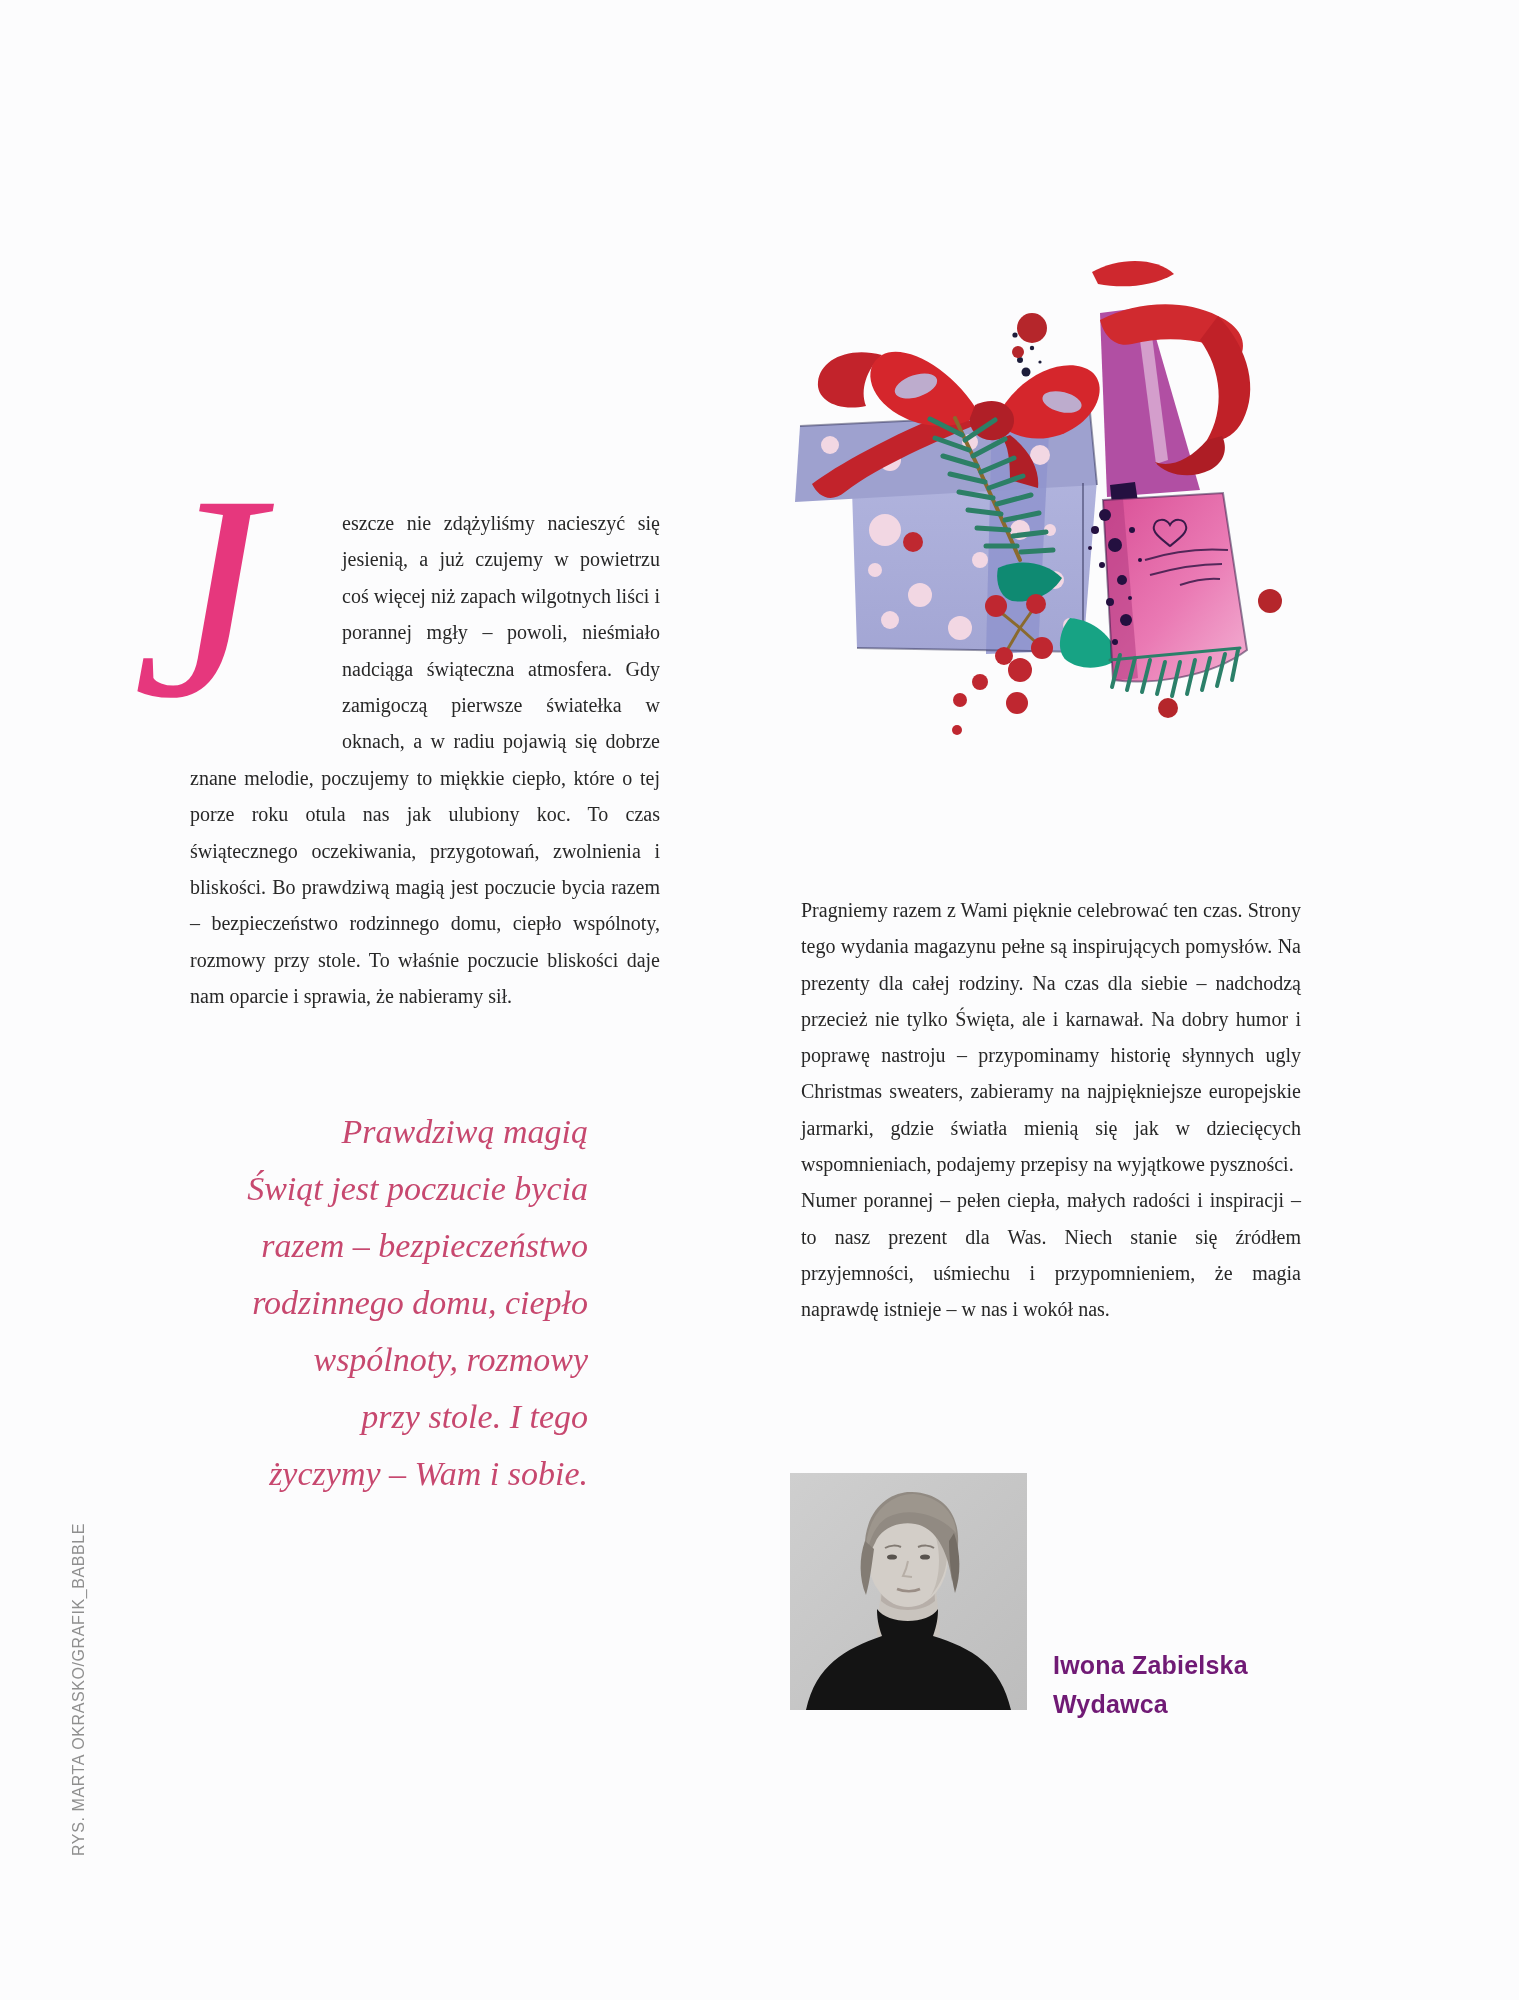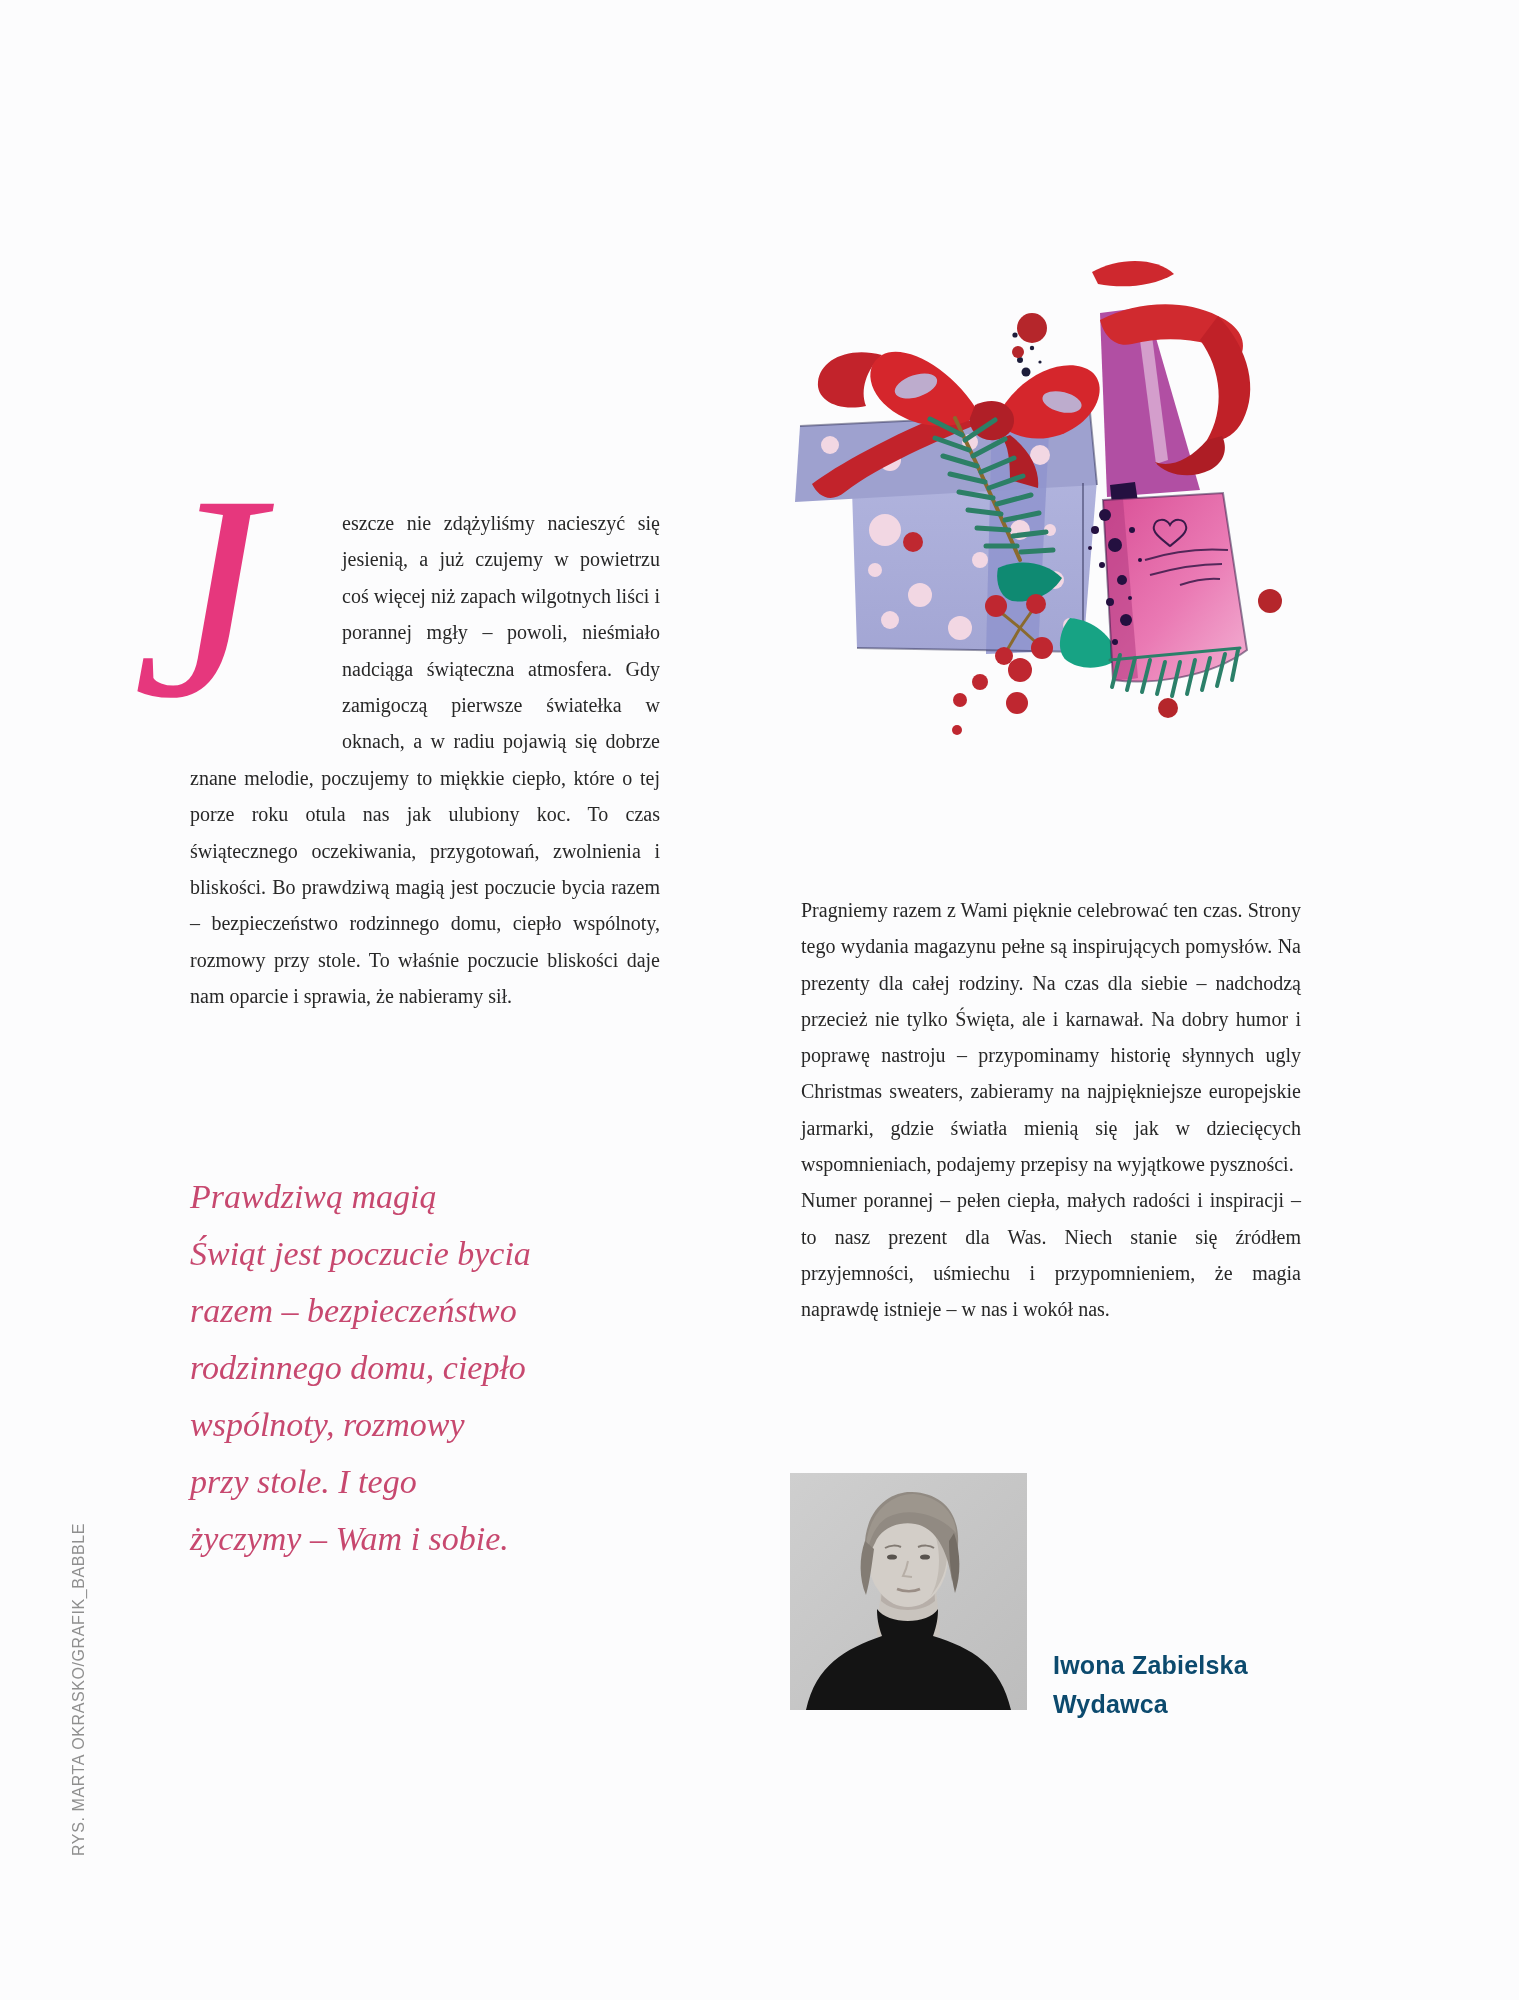--- a/index.html
+++ b/index.html
@@ -13,38 +13,38 @@
     position:absolute;left:190px;top:505px;width:470px;
     font-size:20px;line-height:36.4px;text-align:justify;color:#272727;
   }
   .dropcap{float:left;width:152px;height:219px;}
   .dropcap span{
     display:block;font-style:italic;font-family:"Liberation Serif",serif;
     font-size:292px;line-height:252px;color:#e6377d;margin-left:-57px;margin-top:-34px;
   }
   
   .quote{
-    position:absolute;left:190px;top:1168px;width:398px;
+    position:absolute;left:190px;top:1103px;width:398px;
     font-style:italic;font-size:34px;line-height:57px;color:#c7486f;
-    text-align:left;white-space:pre-line;
+    text-align:right;white-space:pre-line;
   }
   
   .rightcol{
     position:absolute;left:801px;top:892px;width:500px;
     font-size:20px;line-height:36.3px;text-align:justify;color:#272727;font-family:Liberation Serif, serif;
   }
   .rightcol p{margin:0;}
   
   .illo{position:absolute;left:770px;top:230px;width:560px;height:620px;}
   
   .portrait{position:absolute;left:790px;top:1473px;width:237px;height:237px;}
   .sig{
     position:absolute;left:1053px;top:1646px;
     font-family:"Liberation Sans",sans-serif;font-weight:bold;
-    font-size:25px;line-height:39px;color:#0c4a6e;letter-spacing:.2px;
+    font-size:25px;line-height:39px;color:#701a75;letter-spacing:.2px;
   }
   
   .credit{
     position:absolute;left:70px;top:1856px;
     transform:rotate(-90deg);transform-origin:0 0;
     font-family:"Liberation Sans",sans-serif;font-size:16px;
     letter-spacing:.6px;color:#8f8f8f;white-space:nowrap;
   }
 </style>
 </head>

